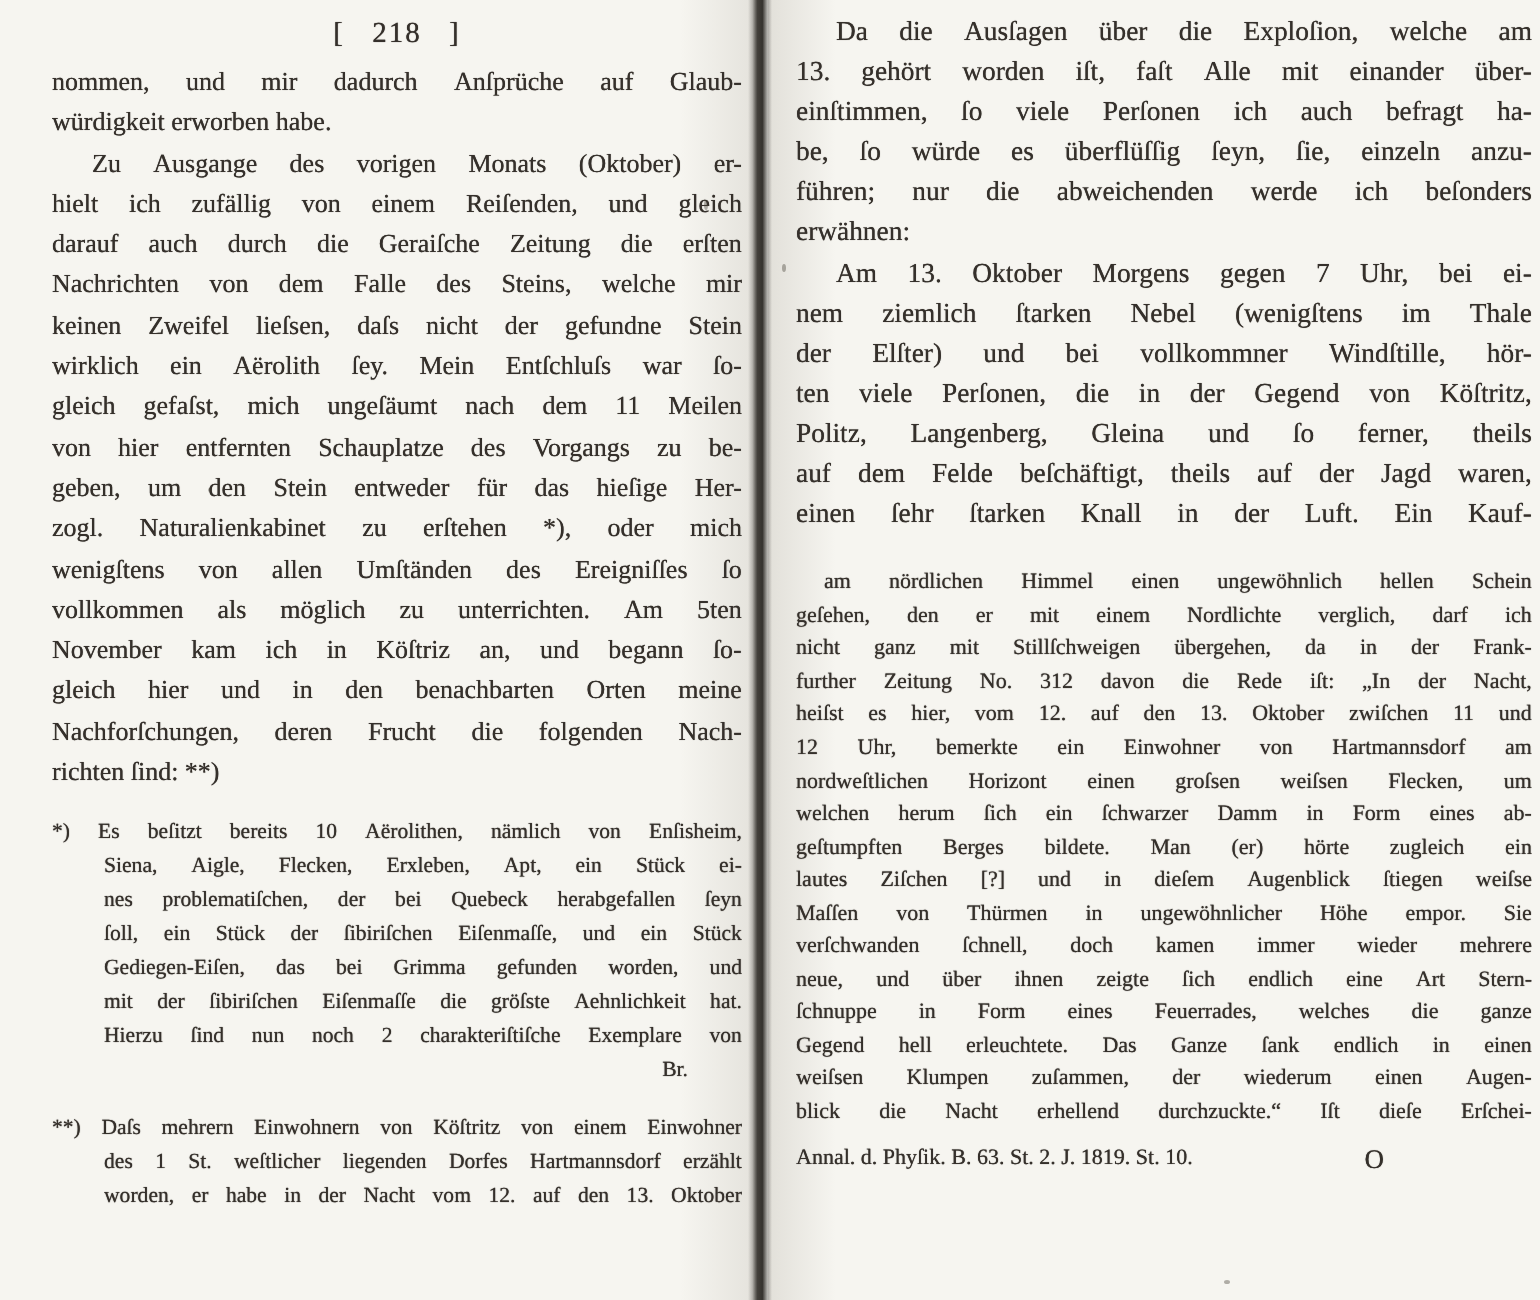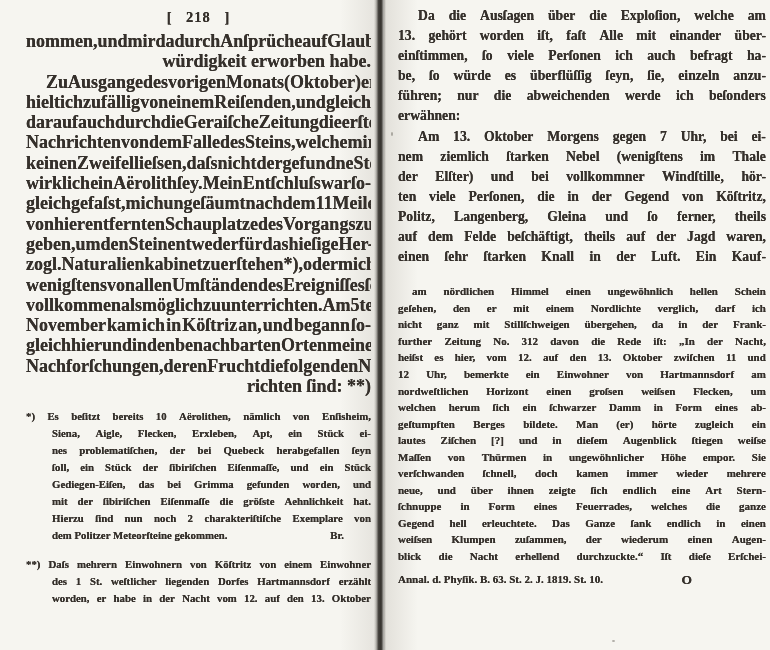--- a/index.html
+++ b/index.html
@@ -5,21 +5,20 @@
   html,body{margin:0;padding:0;}
   body{
     width:770px;height:650px;
     font-family:"Liberation Serif","DejaVu Serif",serif;
     background:#e9e7e2;
   }
   .scan{
     position:relative;width:770px;height:650px;overflow:hidden;
     background:#f6f5f0;
     color:#35302b;
-    font-weight:bold;
   }
   
   .shade-left{
     position:absolute;top:0;left:340px;width:38px;height:650px;
     background:linear-gradient(to right, rgba(120,112,98,0), rgba(120,112,98,0.14));
     pointer-events:none;
   }
   .shade-right{
     position:absolute;top:0;left:384px;width:34px;height:650px;
     background:linear-gradient(to left, rgba(120,112,98,0), rgba(120,112,98,0.16));
@@ -48,21 +47,21 @@
 
   .line{overflow:hidden;text-shadow:0 0 .35px #35302b;}
   .jline{display:flex;justify-content:space-between;}
   .jline span{white-space:pre;}
   .end-line{white-space:pre;text-align:left;}
   .flex-line{display:flex;}
   .flex-line .lpart{white-space:pre;}
   .flex-line .rpart{margin-left:auto;margin-right:27px;white-space:pre;}
 
   .main-col .line{height:20.3px;line-height:20.3px;}
-  #left-main .line{font-size:18px;text-align:right;}
+  #left-main .line{font-size:13px;}
   #right-main .line{font-size:13.7px;height:20.1px;line-height:20.1px;}
   .main-col .indent{padding-left:20px;}
 
   .fn-col .line{font-size:10.8px;height:17px;line-height:17px;text-shadow:0 0 .5px #35302b;}
   #left-fn{margin-top:12px;}
   #left-fn .fn-block{padding-left:26px;}
   #left-fn .fn-block + .fn-block{margin-top:12px;}
   #left-fn .hang{margin-left:-26px;}
   #right-fn{margin-top:16px;}
   #right-fn .line{font-size:11px;height:16.55px;line-height:16.55px;}
@@ -316,21 +315,20 @@
             <span>Hierzu</span>
             <span>ſind</span>
             <span>nun</span>
             <span>noch</span>
             <span>2</span>
             <span>charakteriſtiſche</span>
             <span>Exemplare</span>
             <span>von</span>
           </div>
           <div class="line flex-line">
-            <span class="lpart">dem Politzer Meteorſteine gekommen.</span>
             <span class="rpart">Br.</span>
           </div>
         </div>
         <div class="fn-block">
           <div class="line jline hang">
             <span>**)</span>
             <span>Daſs</span>
             <span>mehrern</span>
             <span>Einwohnern</span>
             <span>von</span>

